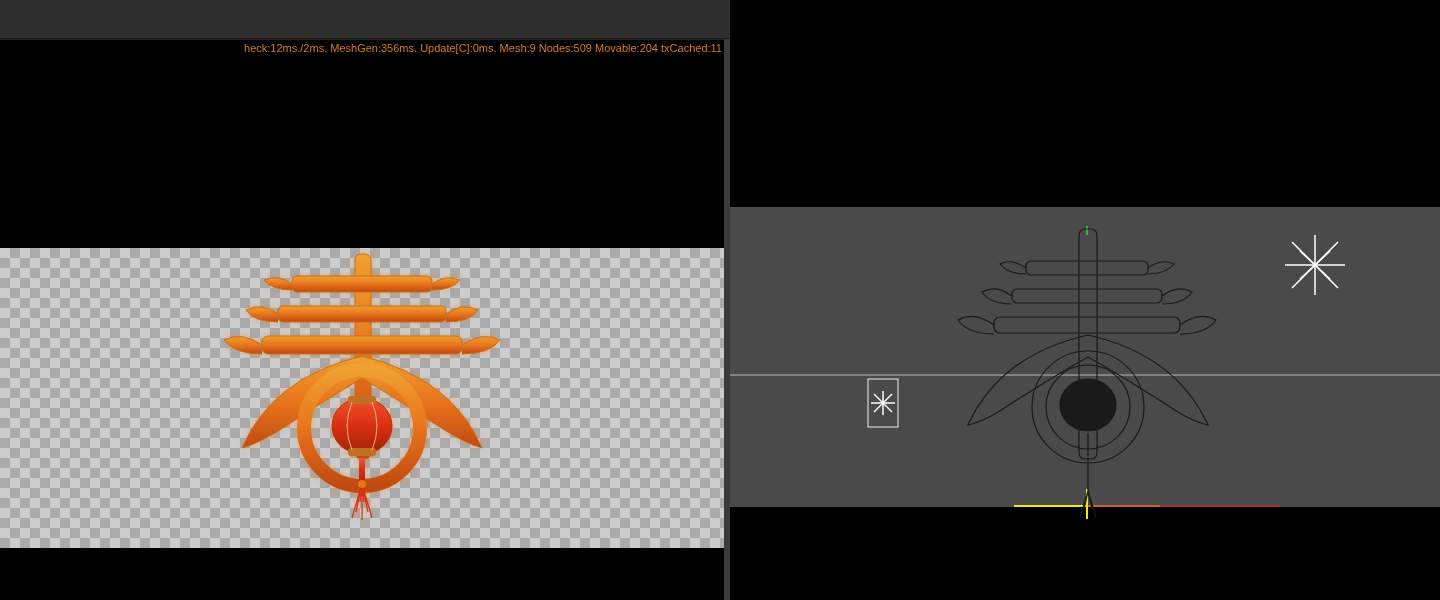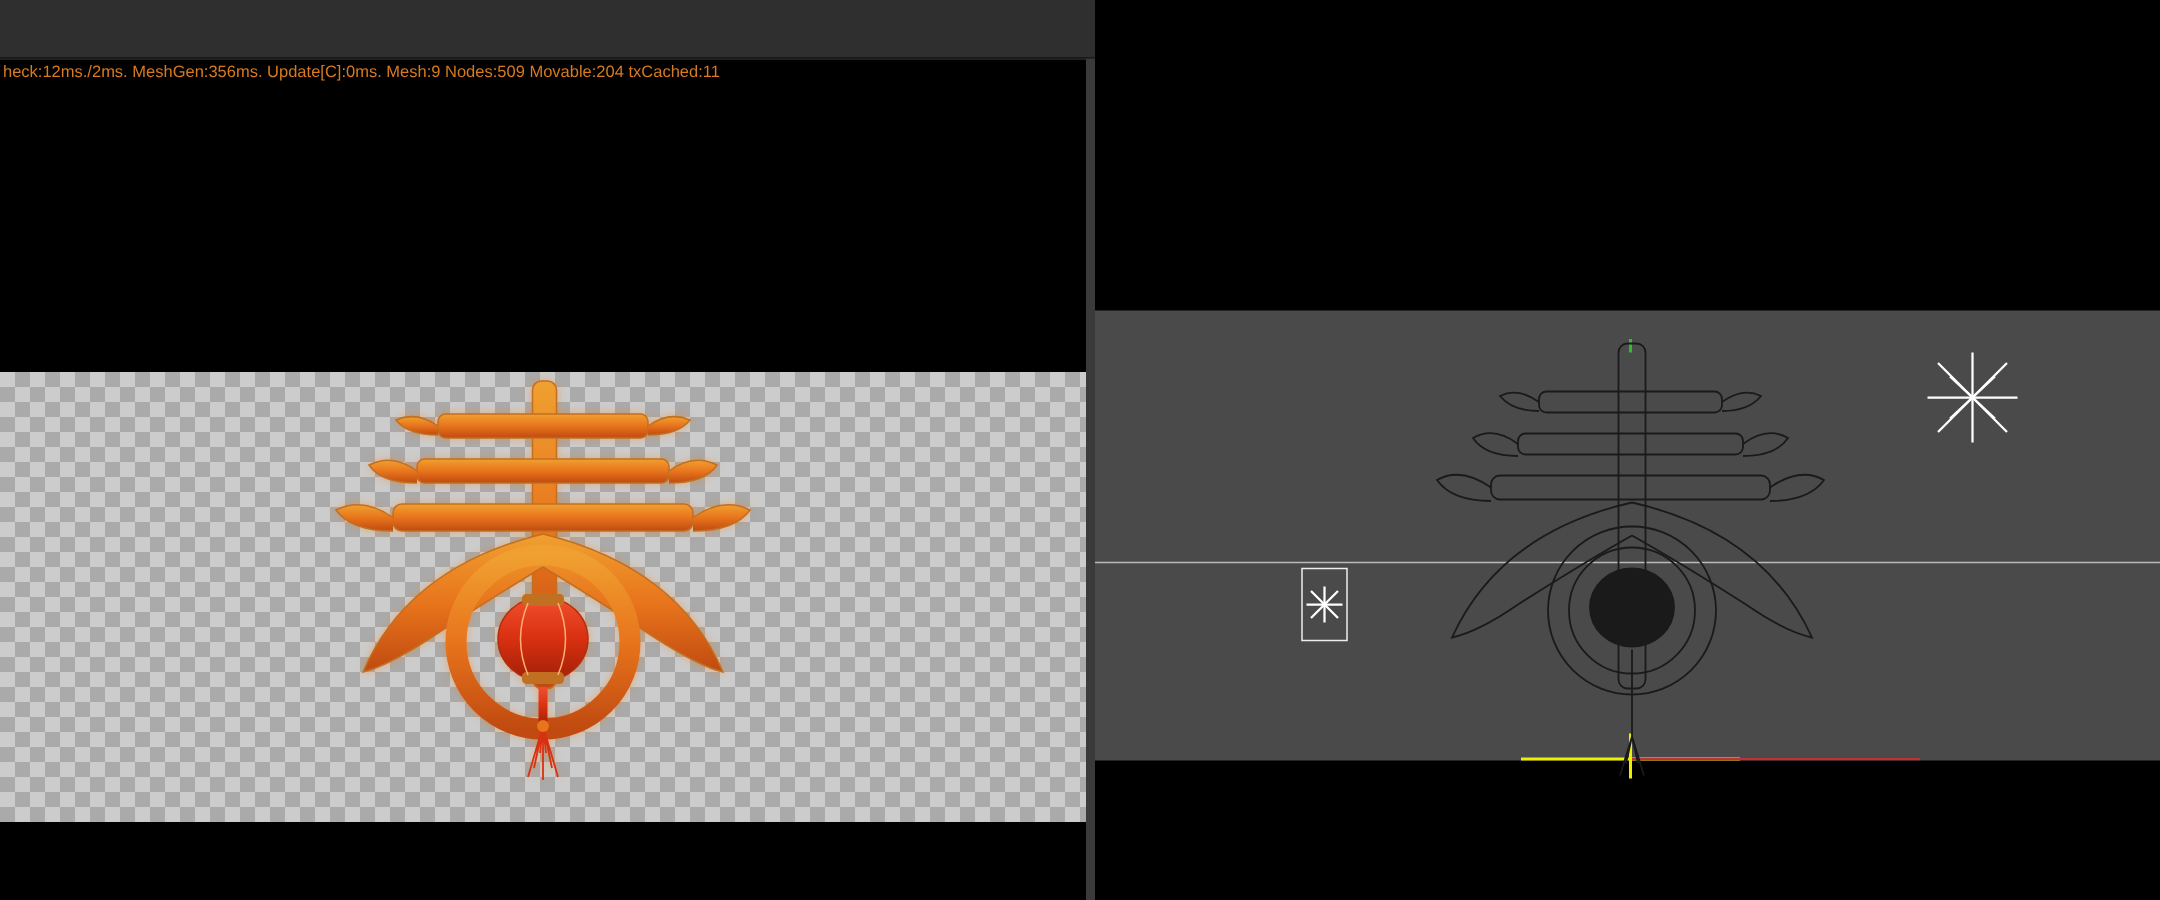--- a/index.html
+++ b/index.html
@@ -10,20 +10,21 @@
     background: #000;
     font-family: "Segoe UI", Arial, sans-serif;
     font-size: 11px;
     overflow: hidden;
     color: #ccc;
   }
   .app {
     display: flex;
     width: 100%;
     height: 100%;
+    text-align: right;
   }
   .left-pane {
     width: 724px;
     height: 100%;
     background: #000;
     display: flex;
     flex-direction: column;
   }
   .divider {
     width: 6px;

